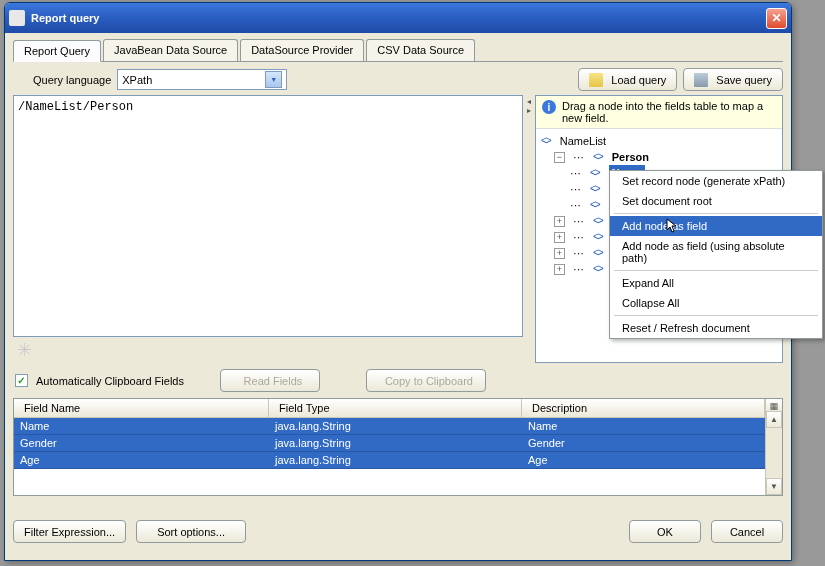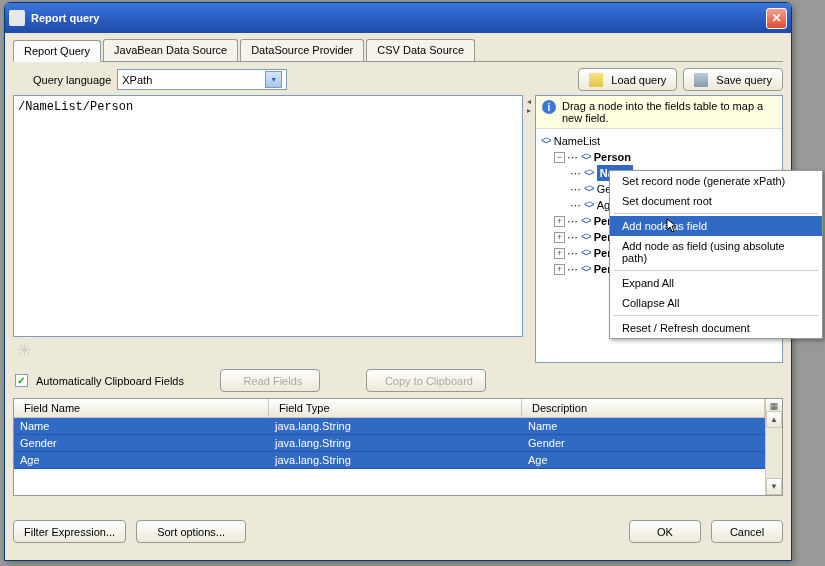--- a/index.html
+++ b/index.html
@@ -23,21 +23,21 @@
 .disk-icon { background: linear-gradient(to bottom, #bcd, #89a); border-radius: 1px; }
 .midrow { display: flex; gap: 2px; height: 268px; }
 .querypane { flex: 0 0 510px; display: flex; flex-direction: column; }
 .queryta { flex: 1; border: 1px solid #7f9db9; background: #fff; padding: 4px; font-family: "Courier New", monospace; font-size: 12px; resize: none; }
 .spinner { height: 26px; display: flex; align-items: center; padding-left: 4px; color: #ccc; font-size: 18px; }
 .splitter { width: 8px; display: flex; flex-direction: column; align-items: center; justify-content: flex-start; padding-top: 2px; gap: 1px; font-size: 8px; color: #555; }
 .rightpane { flex: 1; border: 1px solid #7f9db9; background: #fff; display: flex; flex-direction: column; }
 .hint { background: #ffffe1; border-bottom: 1px solid #ddd; padding: 4px 6px; display: flex; gap: 6px; }
 .hint .info { width: 14px; height: 14px; border-radius: 50%; background: #3b77dd; color: #fff; display: flex; align-items: center; justify-content: center; font-weight: bold; font-size: 10px; flex-shrink: 0; }
 .tree { padding: 4px; flex: 1; overflow: auto; font-size: 11px; line-height: 16px; }
-.tree .node { display: flex; align-items: center; gap: 2px; white-space: nowrap; }
+.tree .node { display: flex; align-items: center; gap: 8px; white-space: nowrap; }
 .tree .indent1 { padding-left: 14px; }
 .tree .indent2 { padding-left: 30px; }
 .tree .tgl { width: 11px; height: 11px; border: 1px solid #999; background: #fff; display: inline-flex; align-items: center; justify-content: center; font-size: 9px; line-height: 9px; color: #555; }
 .tree .elem { color: #2a5dc0; font-size: 10px; padding: 0 1px; }
 .tree .elem::before { content: "<>"; letter-spacing: -1px; }
 .tree .bold { font-weight: bold; }
 .tree .sel { background: #316ac5; color: #fff; padding: 0 3px; }
 .ctxmenu { position: absolute; left: 609px; top: 170px; width: 214px; background: #fff; border: 1px solid #919b9c; box-shadow: 2px 2px 4px rgba(0,0,0,.3); z-index: 50; }
 .ctxmenu .item { padding: 4px 12px; }
 .ctxmenu .item.hl { background: #316ac5; color: #fff; }

